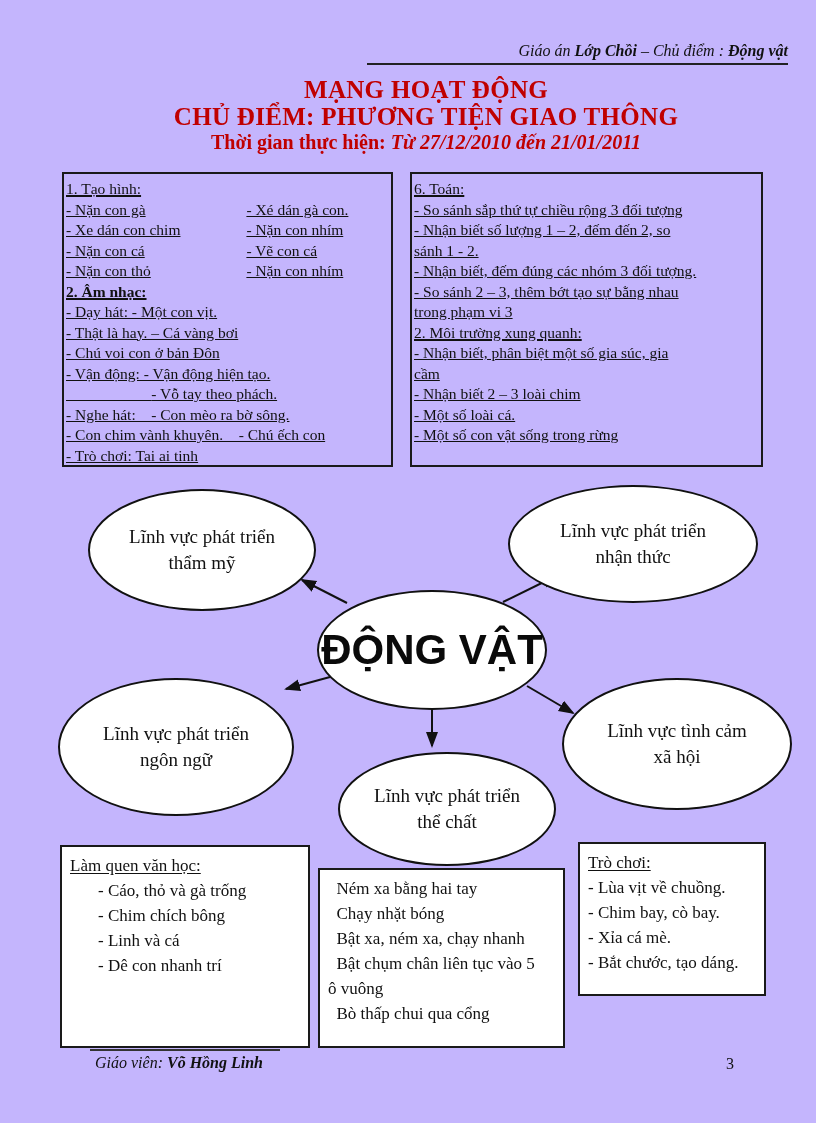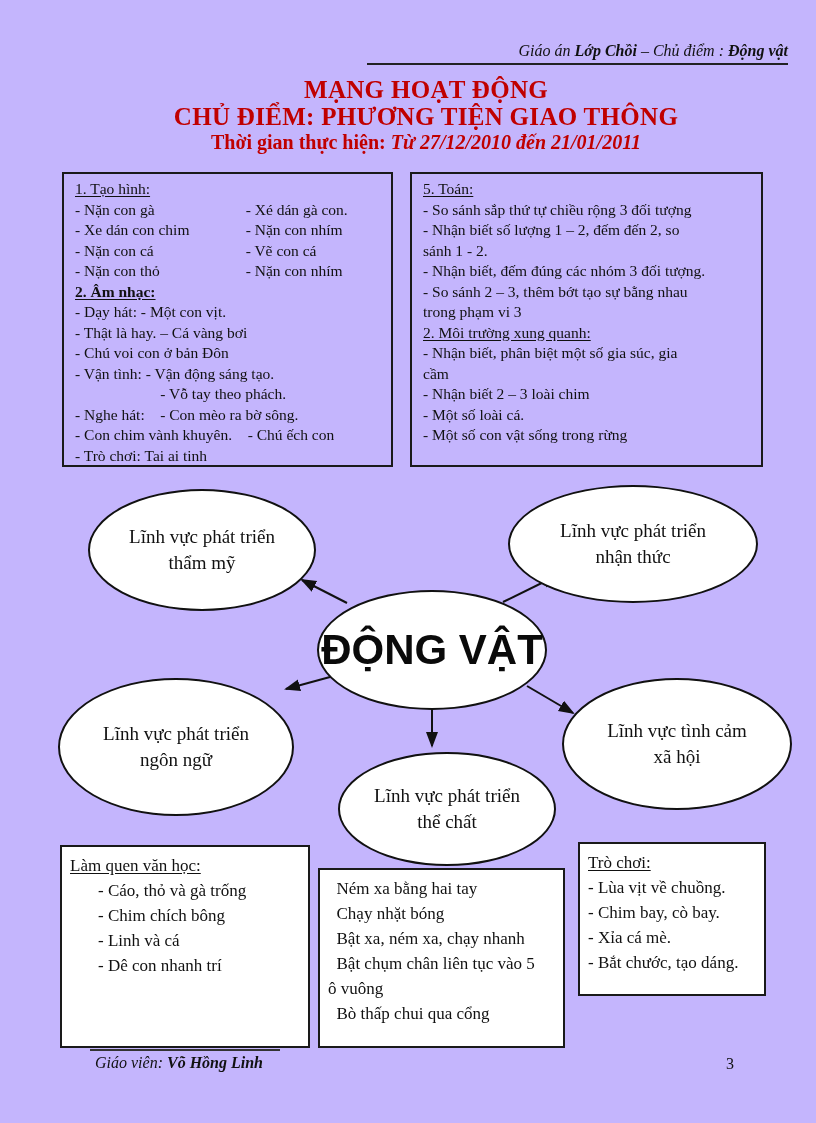--- a/index.html
+++ b/index.html
@@ -20,21 +20,21 @@
     position:absolute;left:0;width:816px;text-align:center;
     color:var(--accent,#c00000);font-weight:bold;white-space:nowrap;padding-left:18px;
   }
   .t-main{top:76px;font-size:25px;letter-spacing:.3px;}
   .t-subject{top:103px;font-size:25px;letter-spacing:.3px;}
   .t-time{top:131px;font-size:20px;}
   .t-time .val{font-style:italic;}
   
   .tbox{
     position:absolute;border:2px solid #1a1a1a;box-sizing:border-box;
-    padding:5px 11px;font-size:15.5px;line-height:20.5px;overflow:hidden;
+    padding:5px 2px;font-size:15.5px;line-height:20.5px;overflow:hidden;text-decoration:underline;
   }
   .tbox.art{left:62px;top:172px;width:331px;height:295px;}
   .tbox.math{left:410px;top:172px;width:353px;height:295px;}
   .sec-title{text-decoration:underline;text-underline-offset:2px;}
   .sec-title.bold{font-weight:bold;}
   .cols{display:flex;gap:13px;}
   .cols .c1{width:54%;}
   .cols .c2{width:46%;}
   .line{white-space:pre-wrap;}
   
@@ -102,30 +102,30 @@
           <div class="line">- Nặn con nhím</div>
           <div class="line">- Vẽ con cá</div>
           <div class="line">- Nặn con nhím</div>
         </div>
     </div>
     <div class="sec-title bold">2. Âm nhạc:</div>
     <div>
         <div class="line">- Dạy hát: - Một con vịt.</div>
         <div class="line">- Thật là hay. – Cá vàng bơi</div>
         <div class="line">- Chú voi con ở bản Đôn</div>
-        <div class="line">- Vận tình: - Vận động sáng tạo.</div>
+        <div class="line">- Vận động: - Vận động hiện tạo.</div>
         <div class="line">                      - Vỗ tay theo phách.</div>
         <div class="line">- Nghe hát:    - Con mèo ra bờ sông.</div>
         <div class="line">- Con chim vành khuyên.    - Chú ếch con</div>
         <div class="line">- Trò chơi: Tai ai tinh</div>
       </div>
   </div>
 
   <div class="tbox math">
-    <div class="sec-title">5. Toán:</div>
+    <div class="sec-title">6. Toán:</div>
     <div>
         <div class="line">- So sánh sắp thứ tự chiều rộng 3 đối tượng</div>
         <div class="line">- Nhận biết số lượng 1 – 2, đếm đến 2, so</div>
         <div class="line">sánh 1 - 2.</div>
         <div class="line">- Nhận biết, đếm đúng các nhóm 3 đối tượng.</div>
         <div class="line">- So sánh 2 – 3, thêm bớt tạo sự bằng nhau</div>
         <div class="line">trong phạm vi 3</div>
       </div>
     <div class="sec-title">2. Môi trường xung quanh:</div>
     <div>

